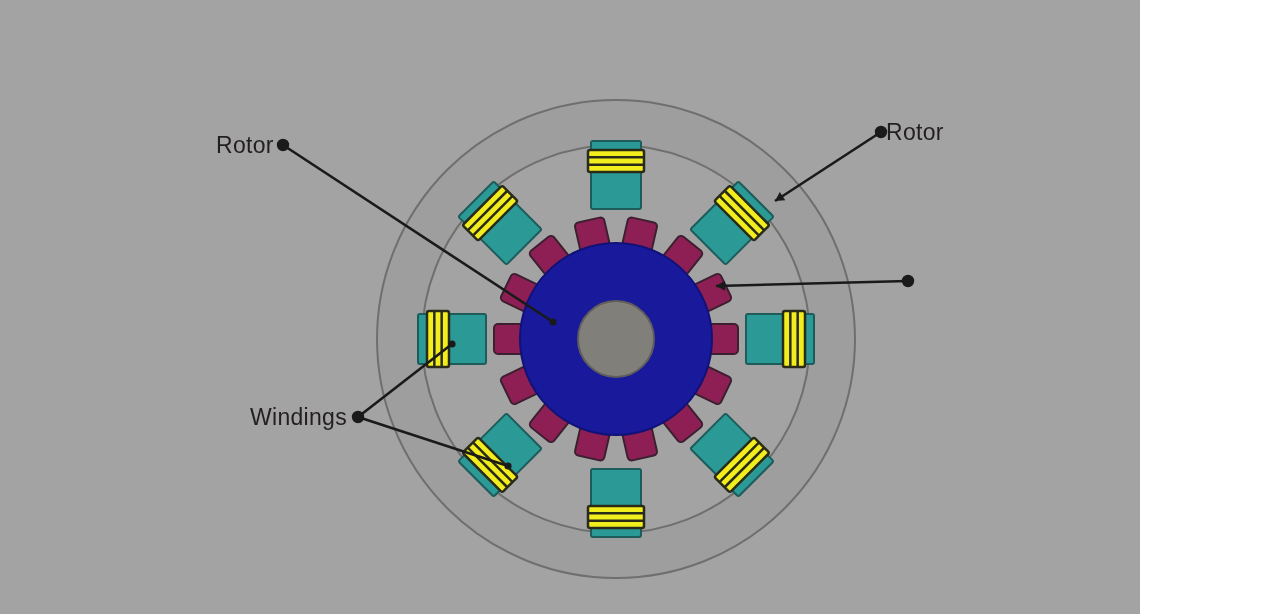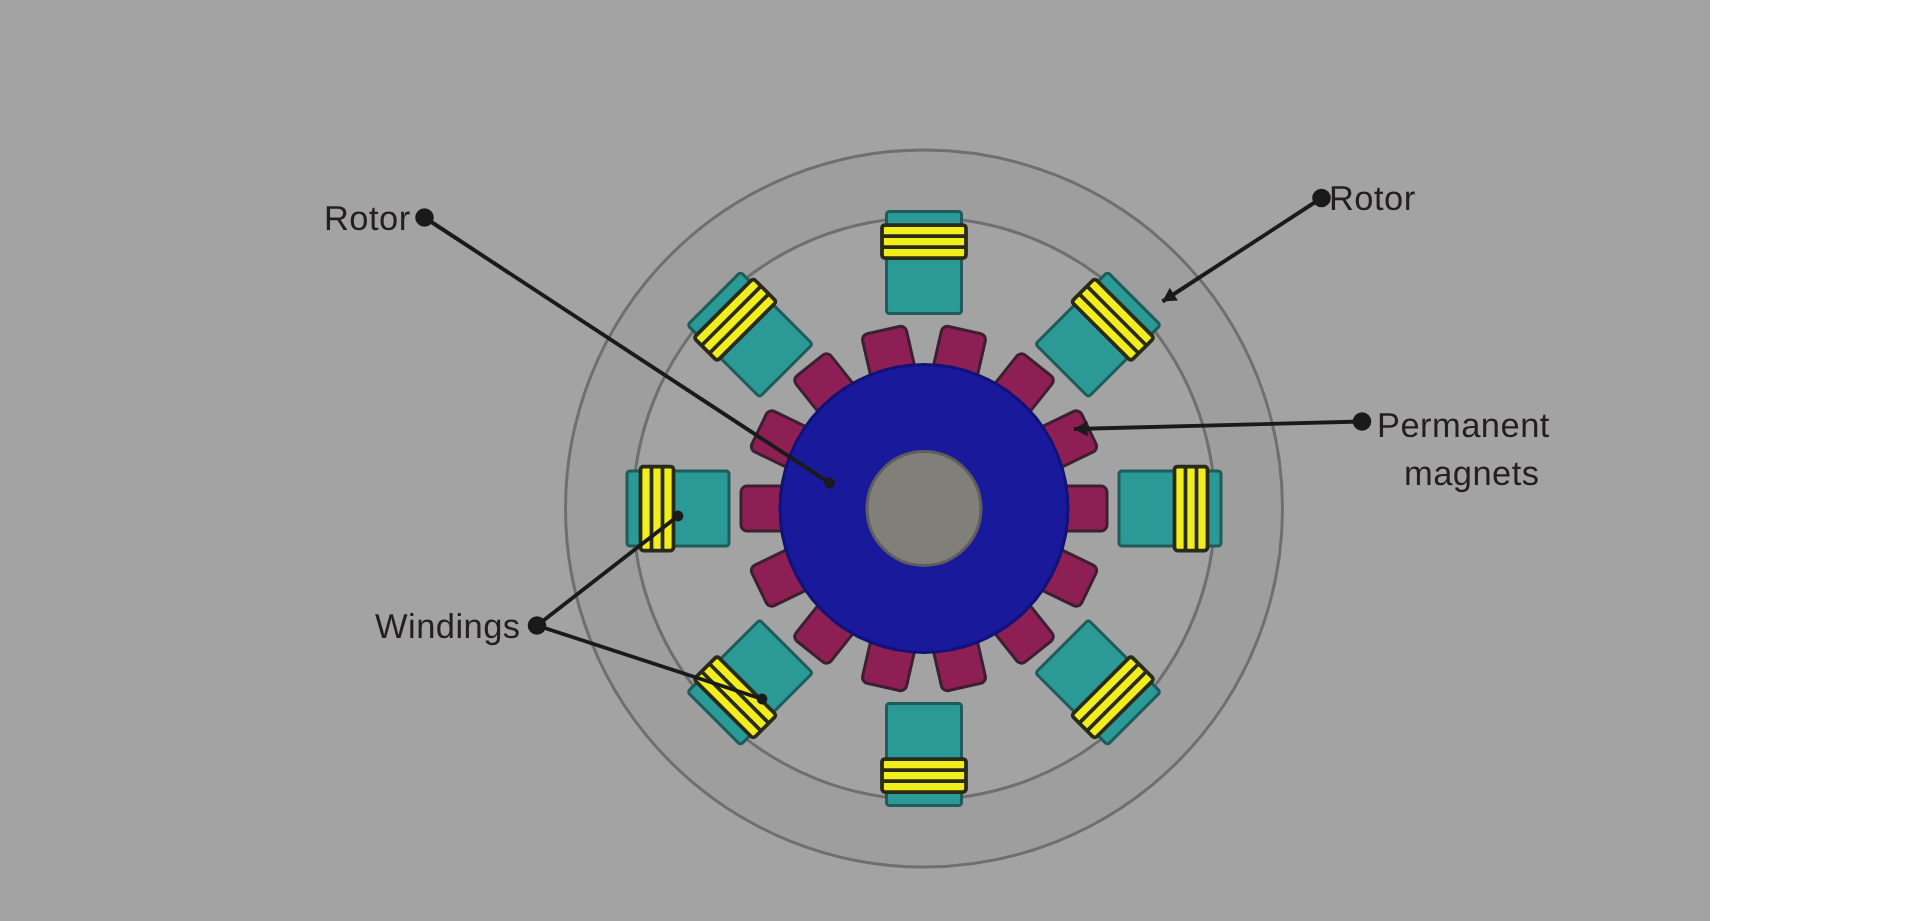--- a/index.html
+++ b/index.html
@@ -169,20 +169,16 @@
         <line x1="358" y1="417" x2="508" y2="466" stroke="#1a1a1a" stroke-width="2.6"></line>
         <circle cx="508" cy="466" r="3.6" fill="#1a1a1a"></circle>
         <circle cx="358" cy="417" r="6.2" fill="#1a1a1a"></circle>
       </g>
   </svg>
 
   <div class="label-text label-rotor">Rotor</div>
 
   <div class="label-text label-stator">Rotor</div>
 
-  <div class="label-text label-pm">
-    <span>Permanent</span>
-    <span class="l2">magnets</span>
-  </div>
 
   <div class="label-text label-windings">Windings</div>
 
 </div>
 
 </body></html>

